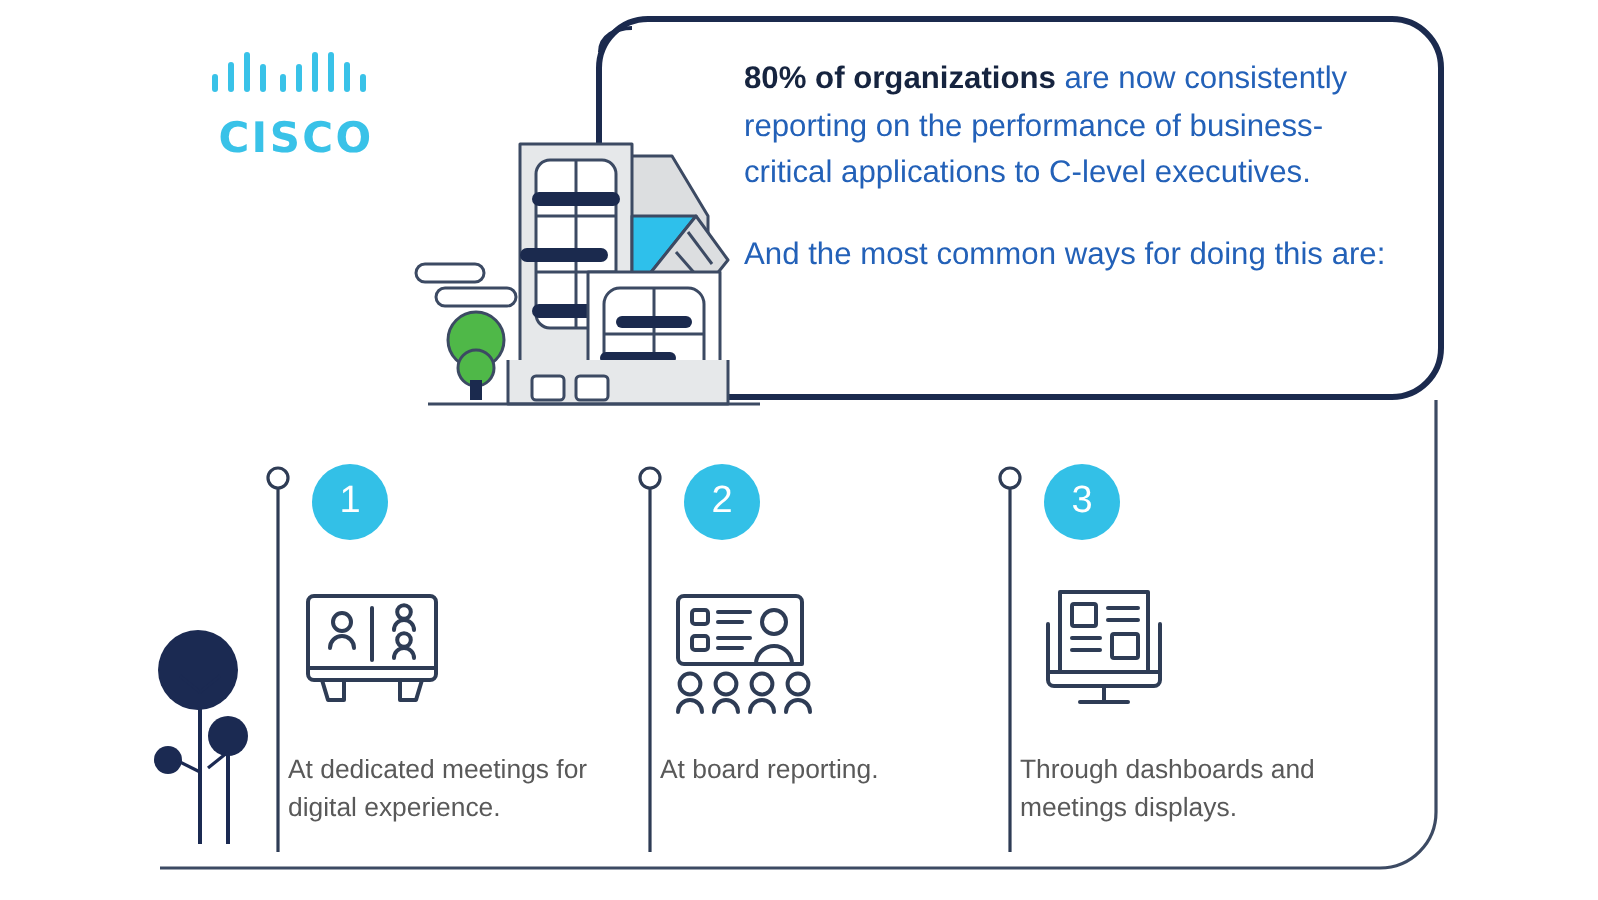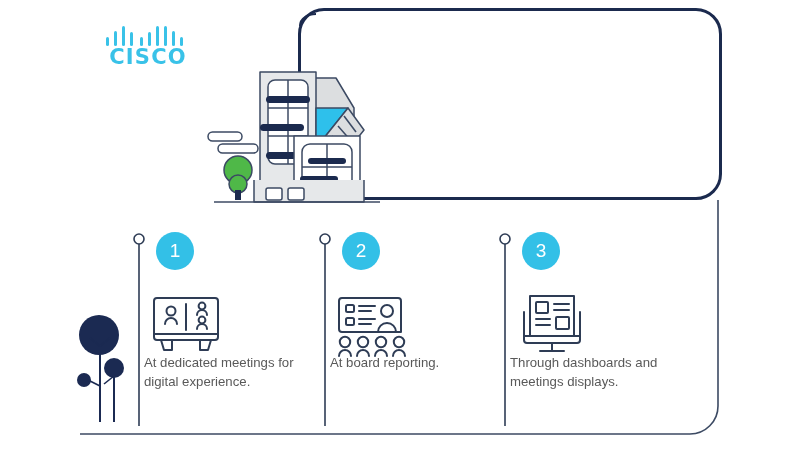--- a/index.html
+++ b/index.html
@@ -26,21 +26,21 @@
     width: 96px; height: 20px;
   }
   #cisco-bars .bar {
     position: absolute;
     bottom: 0;
     width: 3px;
     background: #39C2E8;
     border-radius: 1.5px;
   }
   #cisco-wordmark {
-    margin-top: 0;
+    margin-top: 12px;
     width: 96px;
     text-align: center;
     font-family: "DejaVu Sans", sans-serif;
     font-weight: 700;
     font-size: 21px;
     letter-spacing: 1.2px;
     color: #39C2E8;
     line-height: 22px;
   }
 
@@ -119,21 +119,21 @@
     justify-content: center;
     line-height: 38px;
   }
   .step-icon {
     position: absolute;
     left: 12px; top: 58px;
     width: 84px; height: 72px;
   }
   .step-caption {
     position: absolute;
-    left: 12px; top: 122px;
+    left: 12px; top: 144px;
     width: 180px;
     color: #595959;
     font-size: 13.2px;
     line-height: 18.5px;
   }
   #step-1 { left: 132px; }
   #step-2 { left: 318px; }
   #step-3 { left: 498px; }
 </style>
 </head>
@@ -152,20 +152,24 @@
       <div class="bar" style="left:56px; height:20px;"></div>
       <div class="bar" style="left:64px; height:20px;"></div>
       <div class="bar" style="left:72px; height:15px;"></div>
       <div class="bar" style="left:80px; height:9px;"></div>
     </div>
     <div id="cisco-wordmark">CISCO</div>
   </div>
 
   <div id="callout"></div>
 
+  <div id="callout-text">
+    <p><b>80% of organizations</b><span> are now consistently reporting on the performance of business-critical applications to C-level executives.</span></p>
+    <p id="callout-p2">And the most common ways for doing this are:</p>
+  </div>
 
   <svg id="frame-line" viewBox="0 0 700 250">
     <path d="M 648 4 L 648 210 A 28 28 0 0 1 620 238 L 10 238" fill="none" stroke="#3C4A63" stroke-width="1.6"></path>
   </svg>
 
   <svg id="city" viewBox="0 0 180 200">
     <g stroke="#3C4A63" stroke-width="1.5" fill="none" stroke-linejoin="round">
 
       <path d="M 96 14 C 96 6 104 2 112 2" stroke="#1B2A4E" stroke-width="2"></path>
 

